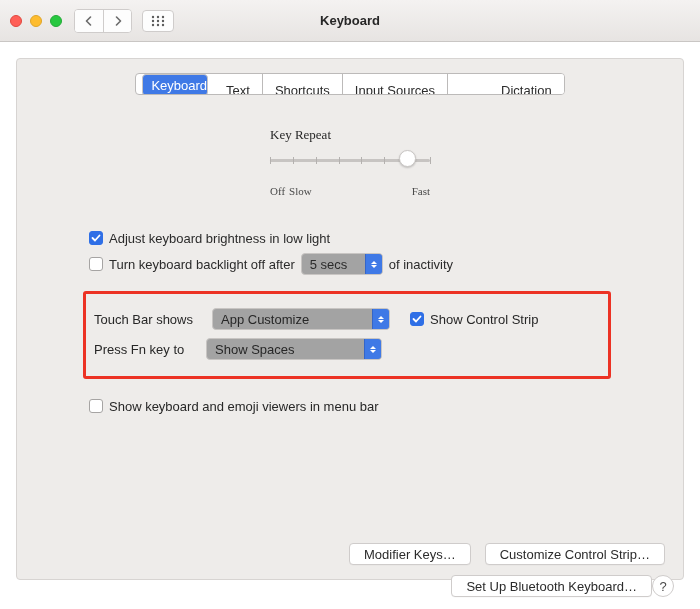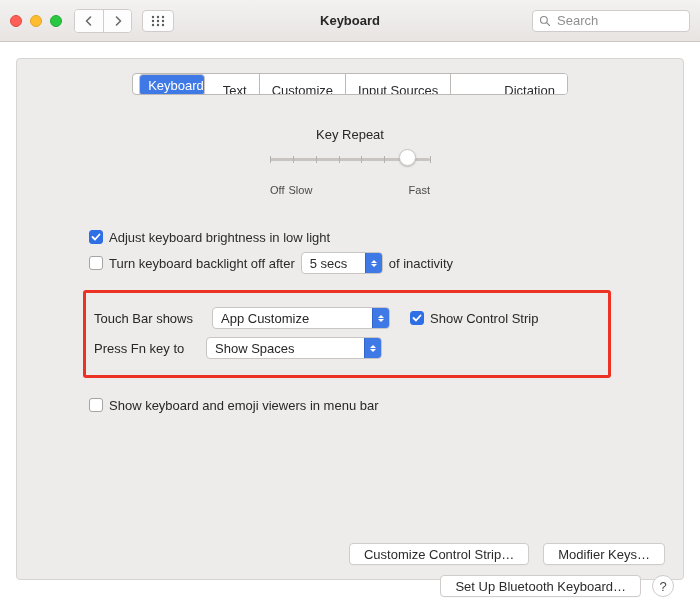--- a/index.html
+++ b/index.html
@@ -80,21 +80,21 @@
     padding:16px 12px;display:flex;align-items:center;font-size:13px;
     border-right:1px solid #bcbab9;cursor:default;background:#fff;color:#2b2b2b;
   }
   .tab:last-child{border-right:none;margin-left:41px;}
   .tab.sel{background:#3f79e6;color:#fff;}
 
   
   .sliders{
     display:flex;justify-content:center;gap:110px;margin-top:32px;
   }
-  .sliderbox{text-align:center;}
+  .sliderbox{text-align:left;font-family:Liberation Serif, serif;}
   .slabel{font-size:13px;margin-bottom:10px;}
   .track{position:relative;height:28px;width:160px;margin:0 auto;}
   .track .line{
     position:absolute;top:6px;left:0;right:0;height:3px;
     background:#c7c4c2;border-radius:2px;
   }
   .tick{position:absolute;top:4px;width:1px;height:7px;background:#b4b1af;}
   .knob{
     position:absolute;top:-3px;width:17px;height:17px;margin-left:-8px;
     background:#fff;border:1px solid #c9c6c4;border-radius:50%;
@@ -108,21 +108,21 @@
   .row{display:flex;align-items:center;height:26px;}
   .chk{
     width:14px;height:14px;border:1px solid #a6a4a3;border-radius:3px;
     background:#fff;margin-right:6px;display:flex;align-items:center;
     justify-content:center;flex:none;
   }
   .chk.on{background:#2f6fe6;border-color:#2f6fe6;}
   .chk.on svg{color:#fff;}
   .sel{
     display:flex;align-items:center;height:22px;border:1px solid #c8c5c3;
-    border-radius:4px;background:#ffffff;padding:0 0 0 8px;font-size:13px;
+    border-radius:4px;background:#a3a3a3;padding:0 0 0 8px;font-size:13px;
     margin:0 6px;overflow:hidden;
   }
   .sel .selval{flex:1;text-align:left;}
   .sel .selarr{
     width:17px;height:22px;background:#3f79e6;border-left:1px solid #3465c8;
     display:flex;flex-direction:column;align-items:center;justify-content:center;
     gap:1px;
   }
   .selarr .tri{width:0;height:0;border-left:3px solid transparent;border-right:3px solid transparent;}
   .selarr .up{border-bottom:3px solid #fff;}
@@ -142,21 +142,21 @@
     position:absolute;bottom:14px;right:18px;display:flex;gap:14px;
   }
   .macbtn{
     height:22px;padding:0 14px;border:1px solid #cfcccb;border-radius:4px;
     background:#fff;font-size:13px;color:#2b2b2b;display:flex;align-items:center;
     box-shadow:0 .5px 0 rgba(0,0,0,.04);
   }
 
   
   .footer{
-    position:absolute;bottom:12px;right:26px;display:flex;align-items:center;gap:11px;
+    position:absolute;bottom:12px;right:26px;display:flex;align-items:center;gap:0;
   }
   .helpbtn{
     width:22px;height:22px;border:1px solid #cfcccb;border-radius:50%;
     background:#fff;display:flex;align-items:center;justify-content:center;
     font-size:13px;color:#4a4a4a;
   }
 
   .chev{width:10px;height:10px;}
 </style>
 </head>
@@ -193,36 +193,29 @@
           <circle cx="12" cy="6" r="1.2"></circle>
         <circle cx="2" cy="10" r="1.2"></circle>
           <circle cx="7" cy="10" r="1.2"></circle>
           <circle cx="12" cy="10" r="1.2"></circle>
       </g>
     </svg>
   </div>
 
   <div class="title">Keyboard</div>
 
-  <div class="searchwrap">
-    <svg class="mag" viewBox="0 0 16 16">
-        <circle cx="6.5" cy="6.5" r="4.5" fill="none" stroke="currentColor" stroke-width="1.5"></circle>
-        <line x1="10.2" y1="10.2" x2="14" y2="14" stroke="currentColor" stroke-width="1.5" stroke-linecap="round"></line>
-      </svg>
-    <input placeholder="Search" style="">
-  </div>
 </div>
 
 <div class="panel">
 
   <div class="tabs">
     <div class="tabbar">
       <div class="tab sel">Keyboard</div>
       <div class="tab">Text</div>
-      <div class="tab">Customize</div>
+      <div class="tab">Shortcuts</div>
       <div class="tab">Input Sources</div>
       <div class="tab">Dictation</div>
     </div>
   </div>
 
   <div class="sliders">
     <div class="sliderbox">
       <div class="slabel">Key Repeat</div>
       <div class="track" style="width:160px">
         <div class="line"></div>
@@ -303,21 +296,21 @@
   </div>
 
   <div class="optsrow2">
     <div class="row">
       <div class="chk"></div>
       <span>Show keyboard and emoji viewers in menu bar</span>
     </div>
   </div>
 
   <div class="btnrow">
+    <div class="macbtn">Modifier Keys…</div>
     <div class="macbtn">Customize Control Strip…</div>
-    <div class="macbtn">Modifier Keys…</div>
   </div>
 </div>
 
 <div class="footer">
   <div class="macbtn">Set Up Bluetooth Keyboard…</div>
   <div class="helpbtn">?</div>
 </div>
 
 </body></html>

